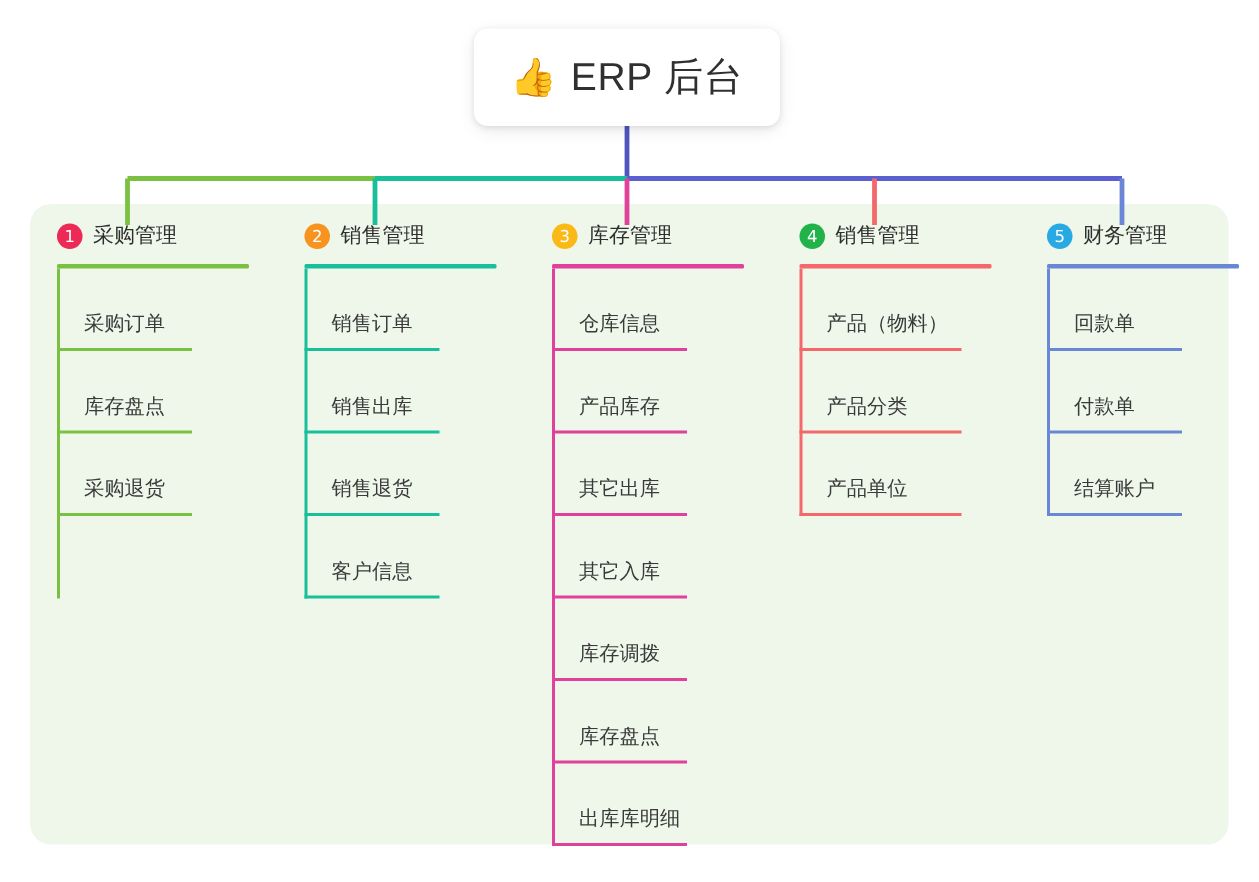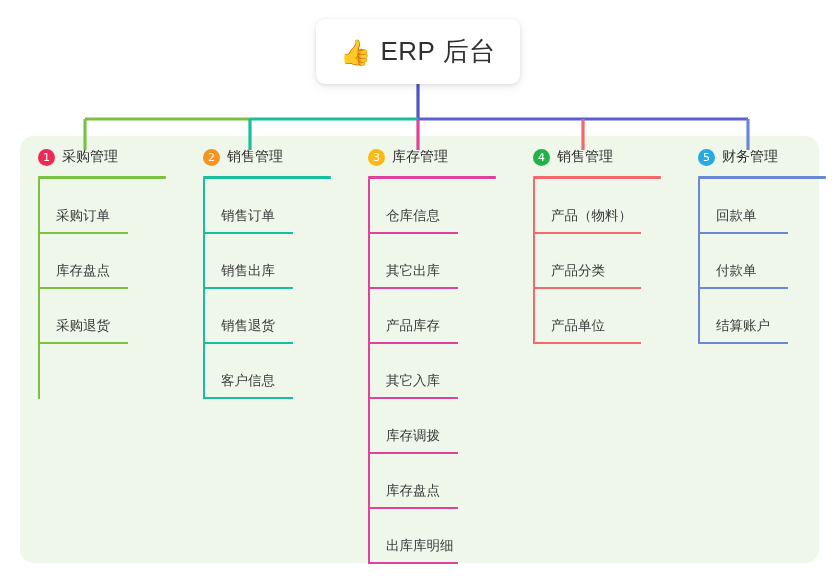--- a/index.html
+++ b/index.html
@@ -220,25 +220,25 @@
           <span class="col-title">库存管理</span>
         </div>
         <div class="col-underline" style="background: rgb(224, 65, 155); width: 128px;"></div>
         <div class="items">
           <div style="position: absolute; left: 18px; top: 0px; width: 2px; height: 385px; background: rgb(224, 65, 155);"></div>
           <div class="item">
             <span class="item-label">仓库信息</span>
             <div class="item-underline" style="background: rgb(224, 65, 155); width: 90px;"></div>
           </div>
           <div class="item">
+            <span class="item-label">产品库存</span>
+            <div class="item-underline" style="background: rgb(224, 65, 155); width: 90px;"></div>
+          </div>
+          <div class="item">
             <span class="item-label">其它出库</span>
-            <div class="item-underline" style="background: rgb(224, 65, 155); width: 90px;"></div>
-          </div>
-          <div class="item">
-            <span class="item-label">产品库存</span>
             <div class="item-underline" style="background: rgb(224, 65, 155); width: 90px;"></div>
           </div>
           <div class="item">
             <span class="item-label">其它入库</span>
             <div class="item-underline" style="background: rgb(224, 65, 155); width: 90px;"></div>
           </div>
           <div class="item">
             <span class="item-label">库存调拨</span>
             <div class="item-underline" style="background: rgb(224, 65, 155); width: 90px;"></div>
           </div>

